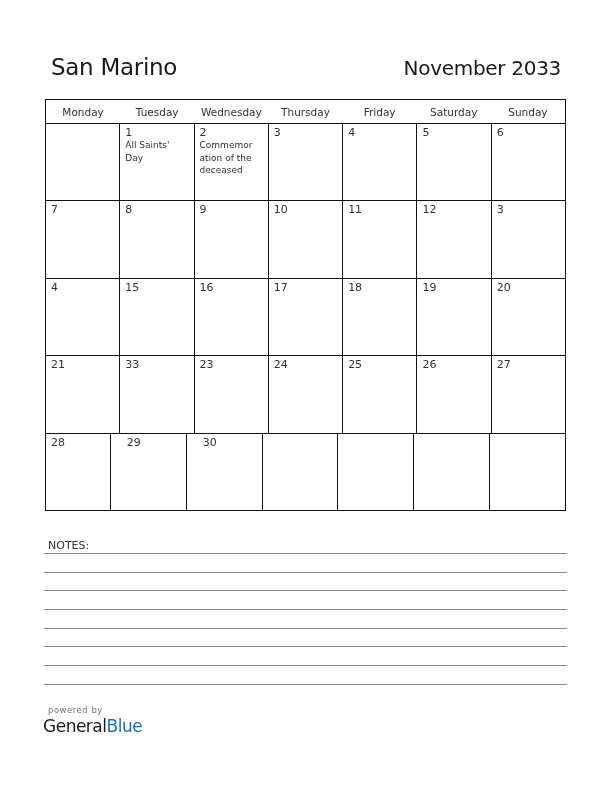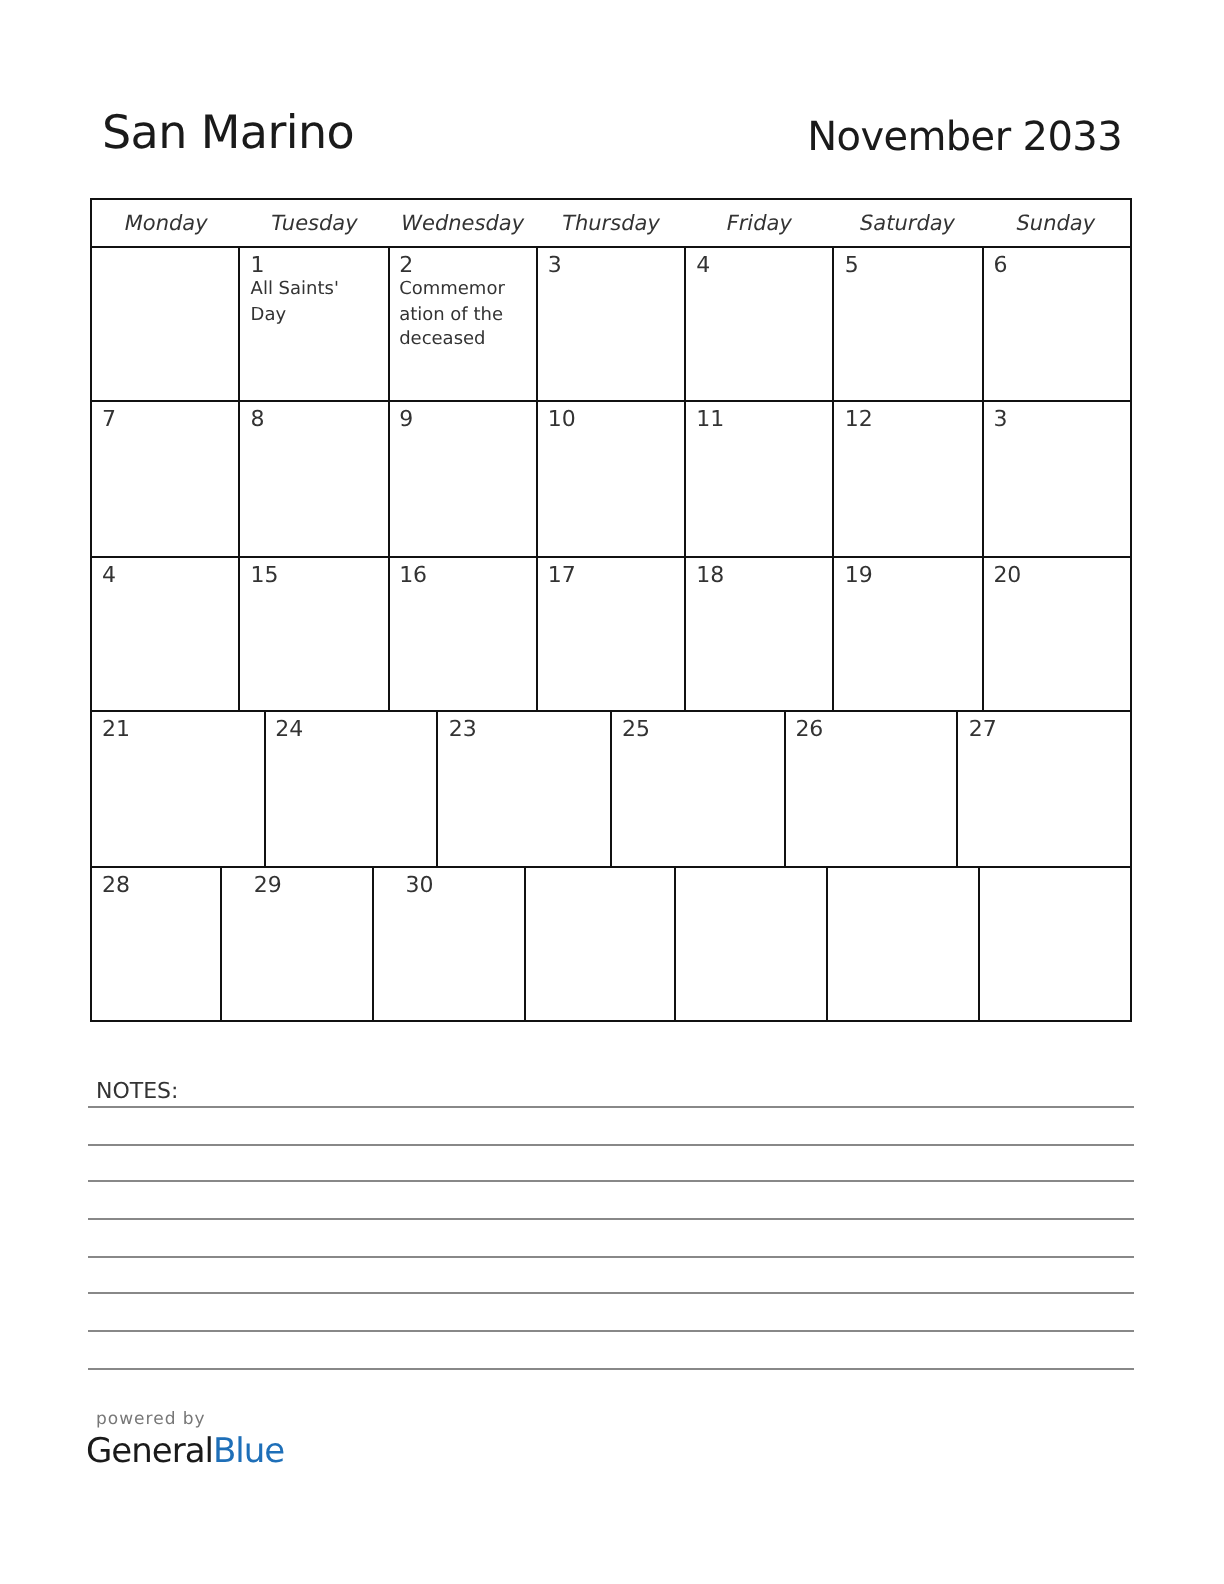--- a/index.html
+++ b/index.html
@@ -1,20 +1,20 @@
 <!DOCTYPE html>
 <html><head>
 <meta charset="utf-8">
 <style>
   html, body { margin:0; padding:0; background:#fff; }
   body { width:612px; height:792px; position:relative; font-family:"DejaVu Sans", sans-serif; color:#222; overflow:hidden; }
   .title { position:absolute; top:54px; left:51px; font-size:23px; color:#1a1a1a; letter-spacing:-0.3px; }
   .month { position:absolute; top:56px; right:51px; font-size:20px; color:#1a1a1a; letter-spacing:-0.3px; }
   .grid { position:absolute; left:45px; top:99px; width:521px; height:412px; border:1.3px solid #111; box-sizing:border-box; }
-  .hdr { display:flex; height:24px; border-bottom:1.3px solid #111; box-sizing:border-box;font-style:italic; }
+  .hdr { display:flex; height:24px; border-bottom:1.3px solid #111; box-sizing:border-box; }
   .hdr div { flex:1; text-align:center; font-size:10.5px; line-height:24px; color:#333; }
   .week { display:flex; height:77.4px; border-bottom:1.3px solid #111; box-sizing:border-box; }
   .week:last-child { border-bottom:none;gap:11px; }
   .cell { flex:1; border-right:1.3px solid #111; box-sizing:border-box; padding:2px 5px; font-size:11px; color:#333; }
   .cell:last-child { border-right:none; }
   .num { display:block; line-height:13px; }
   .ev { display:block; font-size:9px; line-height:12.5px; color:#333; }
   .notes-label { position:absolute; left:48px; top:539px; font-size:11px; color:#333; }
   .line { position:absolute; left:44px; width:523px; height:1px; background:#888; }
   .powered { position:absolute; left:48px; top:705px; font-size:8.5px; color:#777; letter-spacing:0.5px; }
@@ -107,24 +107,27 @@
         </div>
         <div class="cell">
           <span class="num">20</span>
         </div>
       </div>
       <div class="week">
         <div class="cell">
           <span class="num">21</span>
         </div>
         <div class="cell">
-          <span class="num">24</span>
+          <span class="num">33</span>
         </div>
         <div class="cell">
           <span class="num">23</span>
+        </div>
+        <div class="cell">
+          <span class="num">24</span>
         </div>
         <div class="cell">
           <span class="num">25</span>
         </div>
         <div class="cell">
           <span class="num">26</span>
         </div>
         <div class="cell">
           <span class="num">27</span>
         </div>

